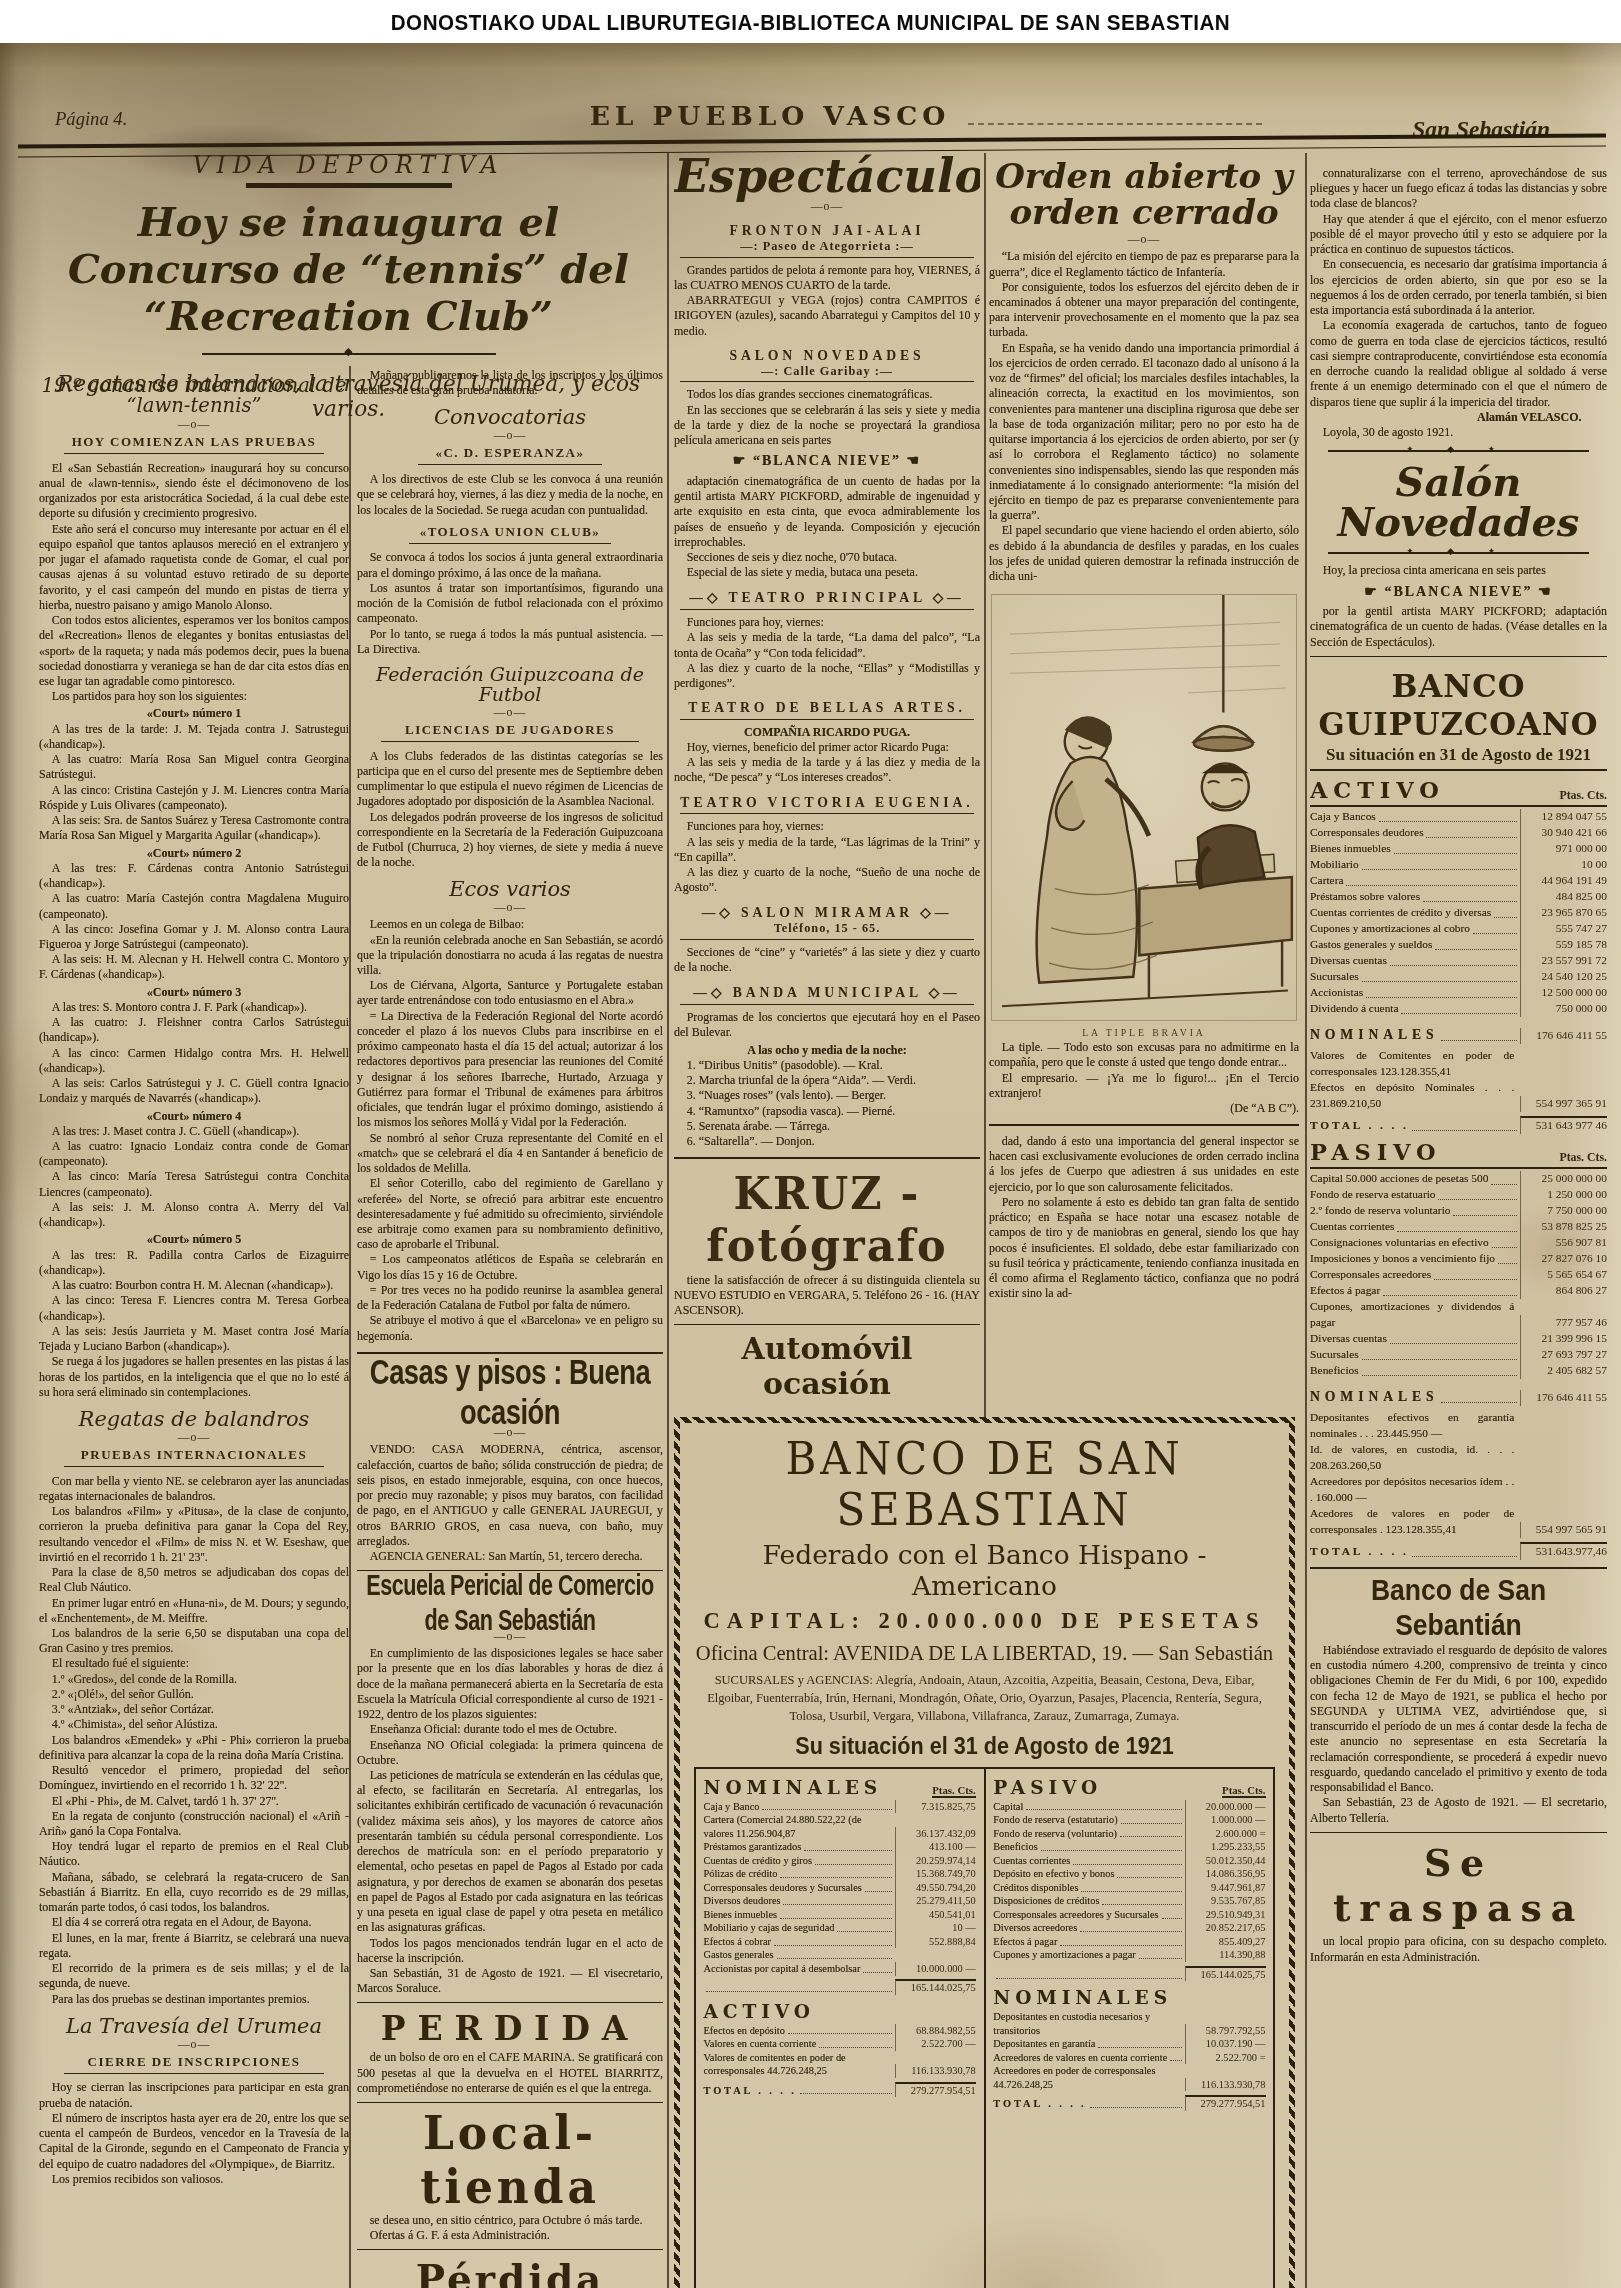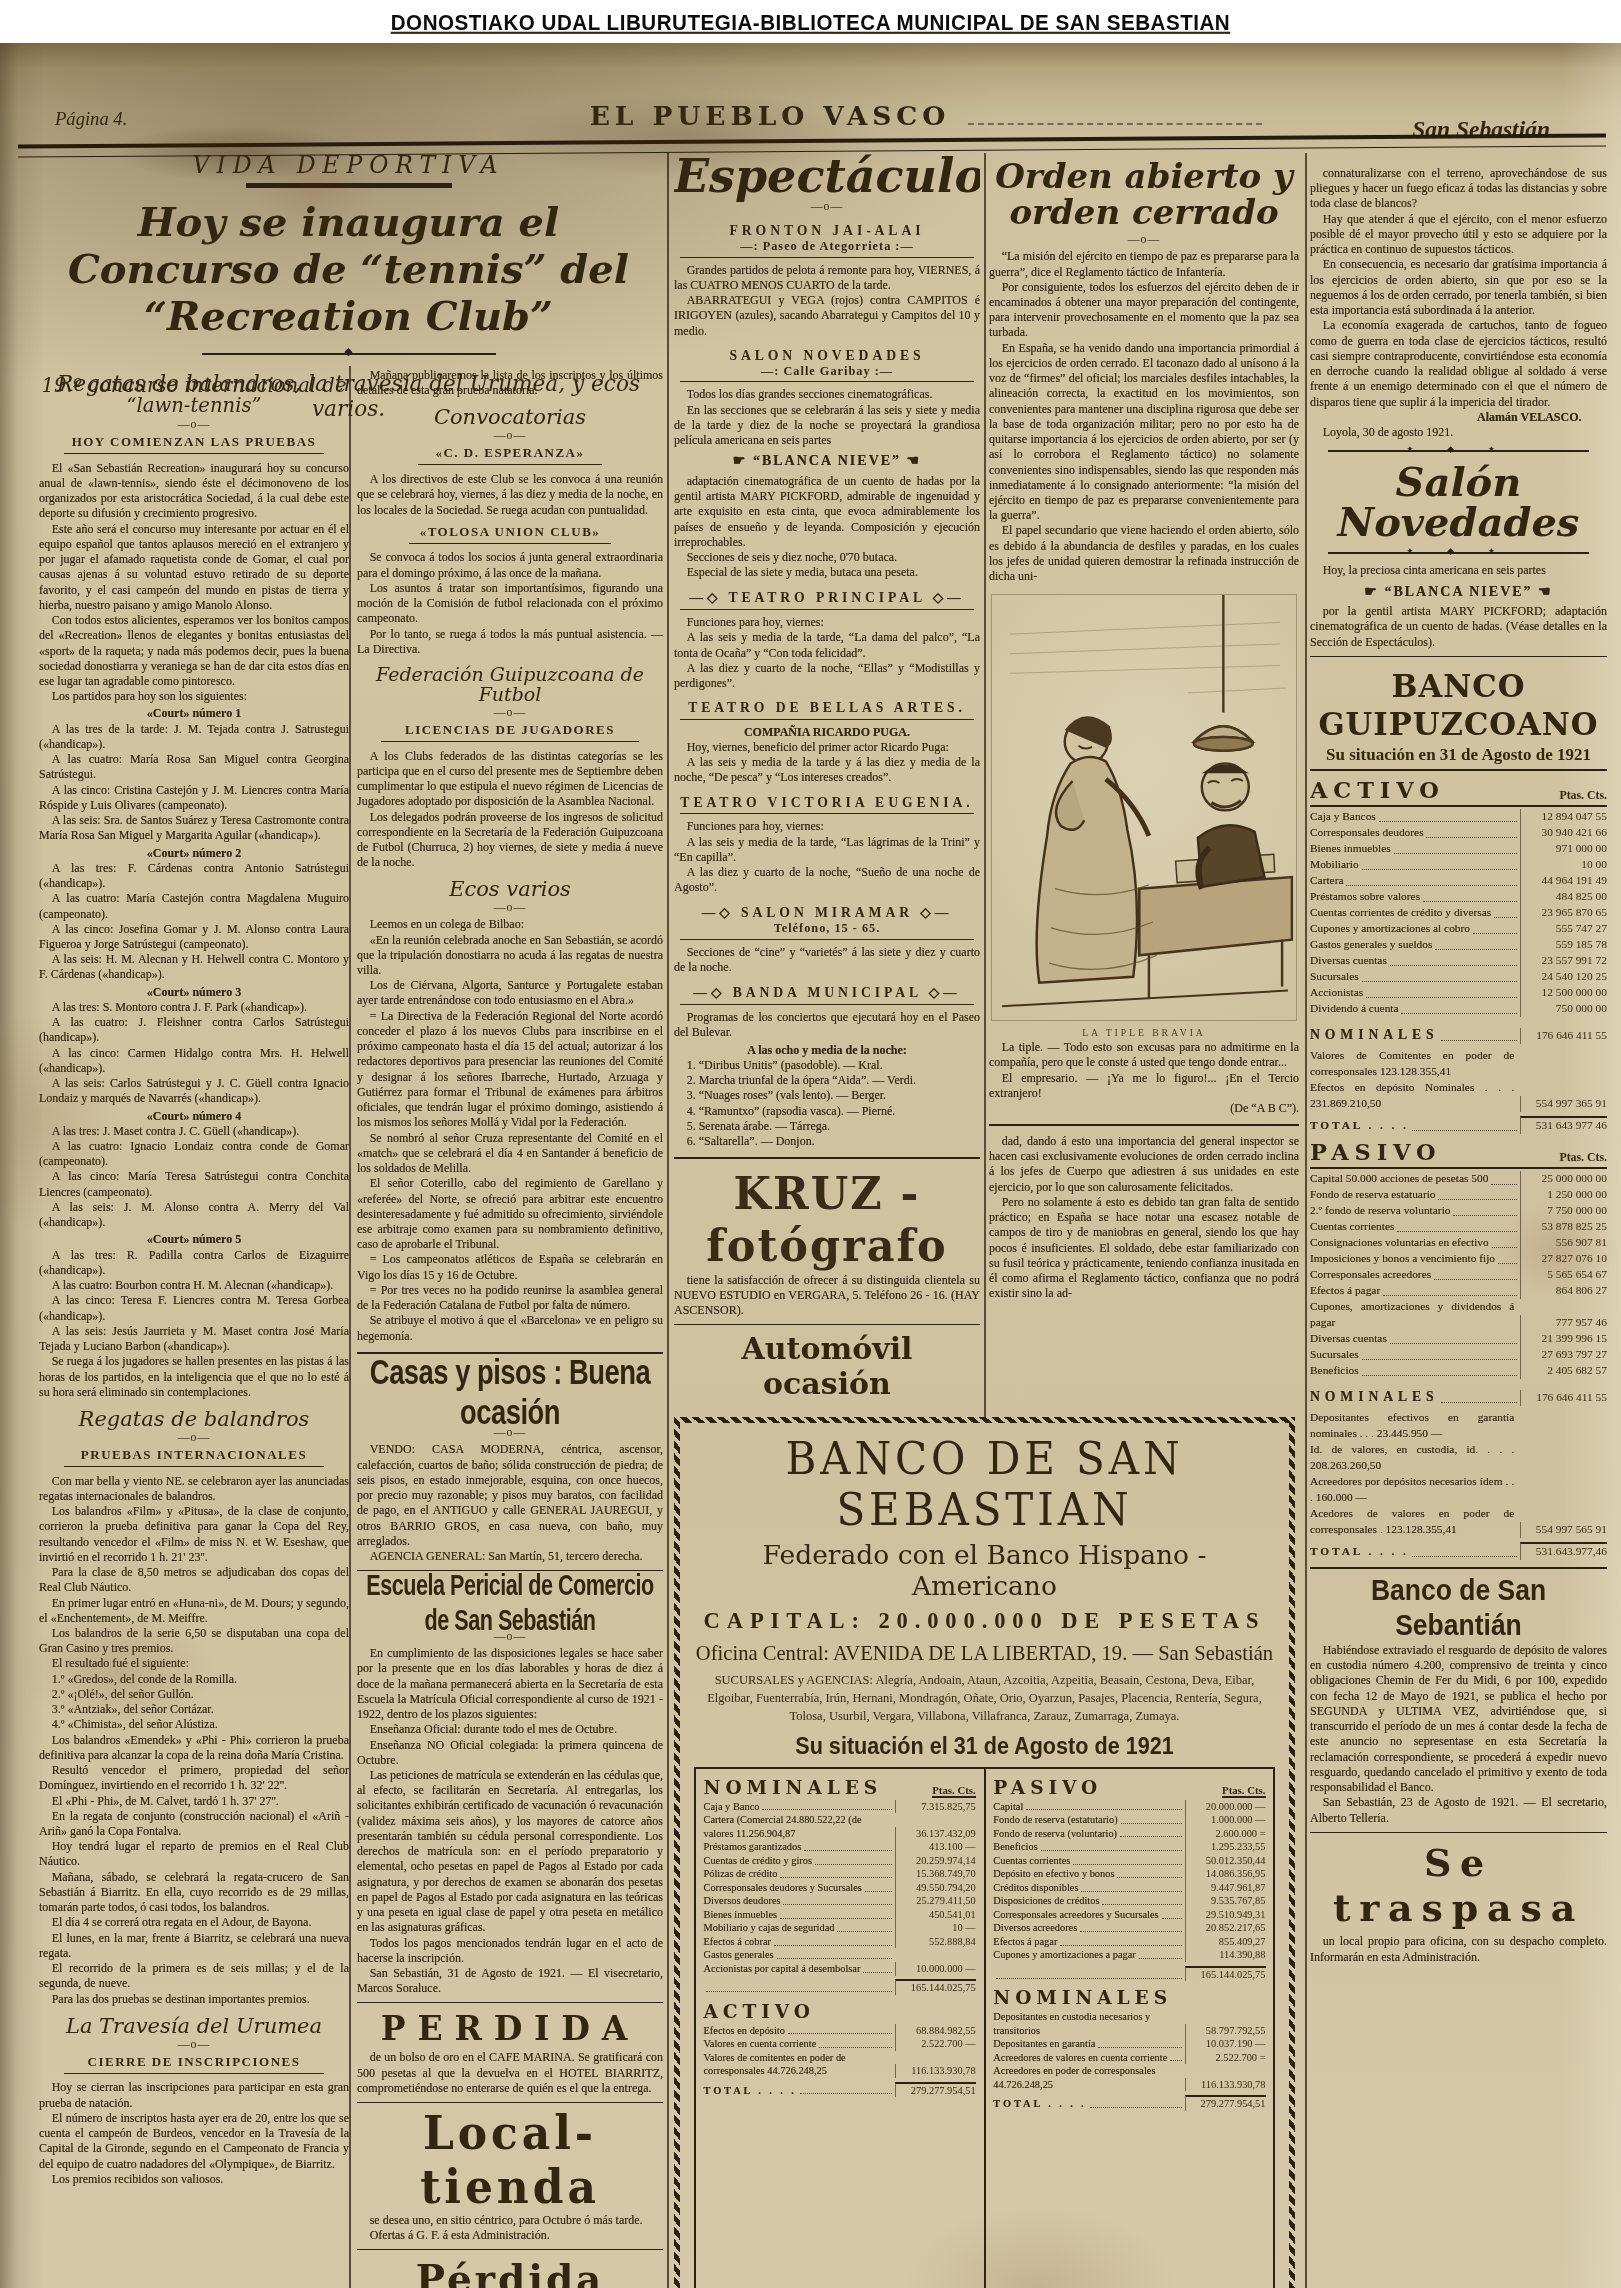--- a/index.html
+++ b/index.html
@@ -1,20 +1,20 @@
 <!DOCTYPE html>
 <html><head>
 <meta charset="utf-8">
 <style>
   html,body{margin:0;padding:0;background:#777;}
   #page{position:relative;width:1621px;height:2289px;background:#fff;overflow:hidden;
         font-family:"Liberation Serif",serif;color:#33260f;}
   
   .archive-strip{position:absolute;left:0;top:0;width:1621px;height:43px;background:#fff;
-    display:flex;align-items:center;justify-content:center;text-decoration:underline;}
+    display:flex;align-items:center;justify-content:center;}
   .archive-strip span{font-family:"Liberation Sans",sans-serif;font-size:20.6px;font-weight:600;
     letter-spacing:0.5px;color:#0c0c0c;transform:scaleY(1.08);}
   
   .paper{position:absolute;left:0;top:43px;width:1621px;height:2246px;
     background:
       radial-gradient(1176px 490px at 18% 3%, rgba(73,56,30,.38), rgba(73,56,30,0) 60%),
       linear-gradient(180deg,#8d7a55 0,#b7a57e 25.5px,#c9ba97 69px,#cfc1a0 137px,#d2c4a3 353px,#cfc1a0 65%,#d5c8a9 100%),
       #cfc1a0;}
   .paper:before{content:"";position:absolute;inset:0;background:
       linear-gradient(90deg,rgba(60,45,20,.45) 0,rgba(60,45,20,.12) 17.6px,rgba(60,45,20,0) 44px),

